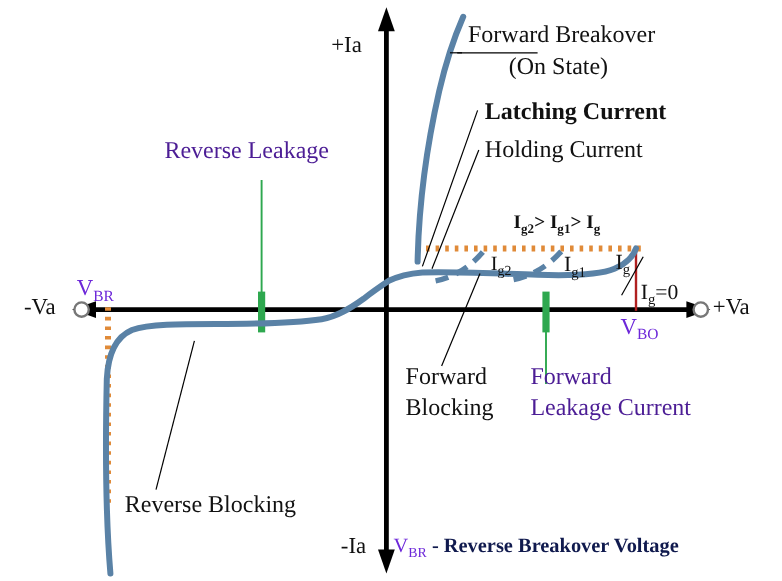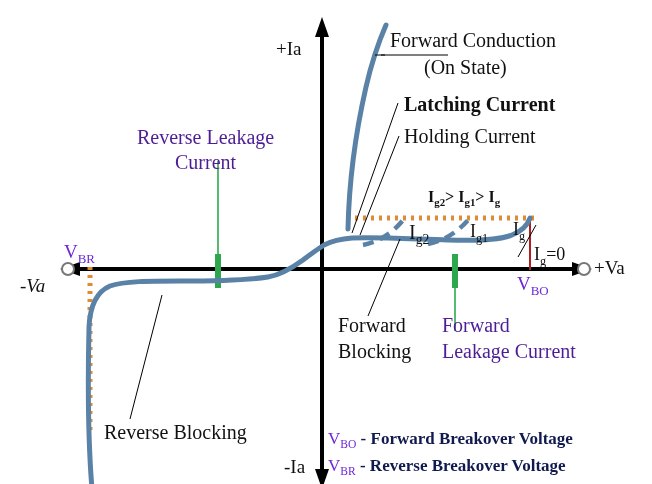--- a/index.html
+++ b/index.html
@@ -1,18 +1,18 @@
 <!DOCTYPE html>
 <html><head>
 <meta charset="utf-8">
 <style>
   html,body{margin:0;padding:0;background:#ffffff;}
   body{width:652px;height:484px;overflow:hidden;
        font-family:"Liberation Serif","DejaVu Serif",serif;}
-  #stage{position:relative;width:652px;height:453px;background:#fff;margin-top:11px;}
+  #stage{position:relative;width:652px;height:453px;background:#fff;}
   svg.layer{position:absolute;left:0;top:0;width:652px;height:484px;}
   .lbl{position:absolute;white-space:nowrap;line-height:1.12;}
   .blk{color:#111111;}
   .grn{color:#4c1d95;}
   .red{color:#6d28d9;font-weight:normal;}
   .navy{color:#101a4e;font-weight:bold;}
   sub{font-size:0.68em;}
   .axis-name{font-size:19px;color:#111;}
   .sub-bold{font-weight:bold;}
 </style>
@@ -80,65 +80,59 @@
 
     <line x1="400" y1="228" x2="368" y2="305" stroke="#000" stroke-width="1"></line>
 
     <line x1="162" y1="284" x2="130" y2="408" stroke="#000" stroke-width="1"></line>
   </svg>
 
   <div class="lbl blk axis-name" style="left:276px;top:27px;">+Ia</div>
 
   <div class="lbl blk axis-name" style="left:284px;top:445px;">-Ia</div>
 
-  <div class="lbl blk axis-name" style="left:20px;top:264px;font-style:italic;">-Va</div>
+  <div class="lbl blk axis-name" style="left:20px;top:246px;">-Va</div>
 
   <div class="lbl blk axis-name" style="left:594px;top:246px;">+Va</div>
 
-  <div class="lbl blk" style="left:390px;top:18px;font-size:20px;">Forward Conduction</div>
+  <div class="lbl blk" style="left:390px;top:18px;font-size:20px;">Forward Breakover</div>
   <div class="lbl blk" style="left:424px;top:45px;font-size:20px;">(On State)</div>
 
   <div class="lbl blk" style="left:404px;top:82px;font-size:20px;font-weight:bold;">Latching Current</div>
 
   <div class="lbl blk" style="left:404px;top:114px;font-size:20px;text-align:center;">Holding Current</div>
 
   <div class="lbl grn" style="left:137px;top:115px;font-size:20px;">Reverse Leakage</div>
-  <div class="lbl grn" style="left:175px;top:140px;font-size:20px;">Current</div>
 
   <div class="lbl blk" style="left:428px;top:177px;font-size:16px;font-weight:bold;">
     <span>I<sub class="sub-bold">g2</sub></span><span>&gt;</span>
     <span>I<sub class="sub-bold">g1</sub></span><span>&gt;</span>
     <span>I<sub class="sub-bold">g</sub></span>
   </div>
 
-  <div class="lbl blk" style="left:409px;top:210px;font-size:20px;">I<sub>g2</sub></div>
+  <div class="lbl blk" style="left:409px;top:210px;font-size:17px;">I<sub>g2</sub></div>
 
   <div class="lbl blk" style="left:470px;top:210px;font-size:18px;">I<sub>g1</sub></div>
 
   <div class="lbl blk" style="left:513px;top:208px;font-size:18px;">I<sub>g</sub></div>
 
   <div class="lbl blk" style="left:534px;top:233px;font-size:18px;">I<sub>g</sub>=0</div>
 
   <div class="lbl red" style="left:64px;top:230px;font-size:19px;">V<sub>BR</sub></div>
 
   <div class="lbl red" style="left:517px;top:262px;font-size:19px;">V<sub>BO</sub></div>
 
   <div class="lbl blk" style="left:338px;top:303px;font-size:20px;">Forward</div>
   <div class="lbl blk" style="left:338px;top:329px;font-size:20px;text-align:center;">Blocking</div>
 
   <div class="lbl grn" style="left:442px;top:303px;font-size:20px;">Forward</div>
   <div class="lbl blk" style="left:104px;top:410px;font-size:20px;">Reverse Blocking</div>
 
   <div class="lbl grn" style="left:442px;top:329px;font-size:20px;">Leakage Current</div>
 
-  <div class="lbl" style="left:328px;top:418px;font-size:17px;">
-    <span class="red">V<sub>BO</sub></span>
-    <span class="navy">-</span>
-    <span class="navy">Forward Breakover Voltage</span>
-  </div>
 
   <div class="lbl" style="left:328px;top:445px;font-size:17px;">
     <span class="red">V<sub>BR</sub></span>
     <span class="navy">-</span>
     <span class="navy">Reverse Breakover Voltage</span>
   </div>
 
 </div>
 
 </body></html>

